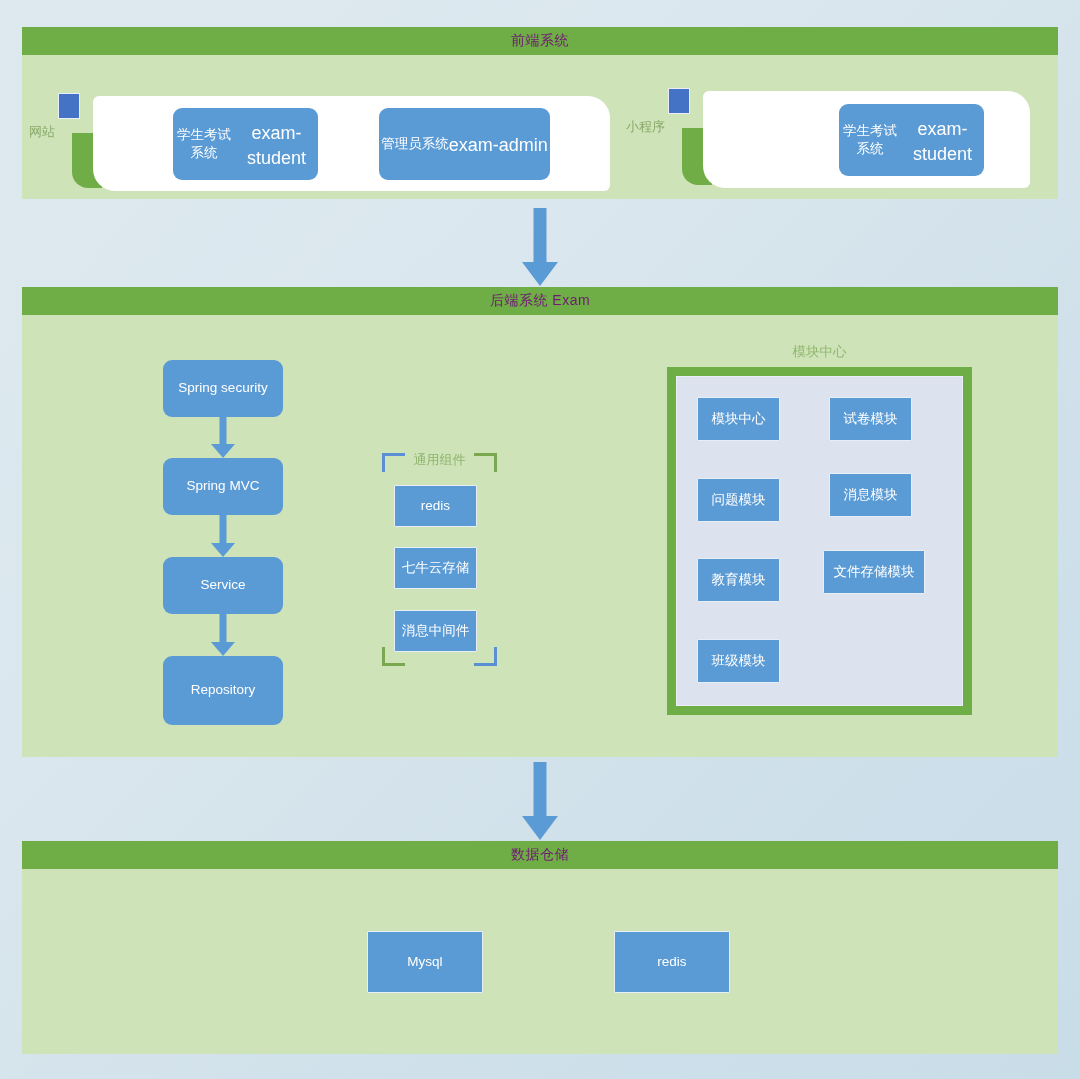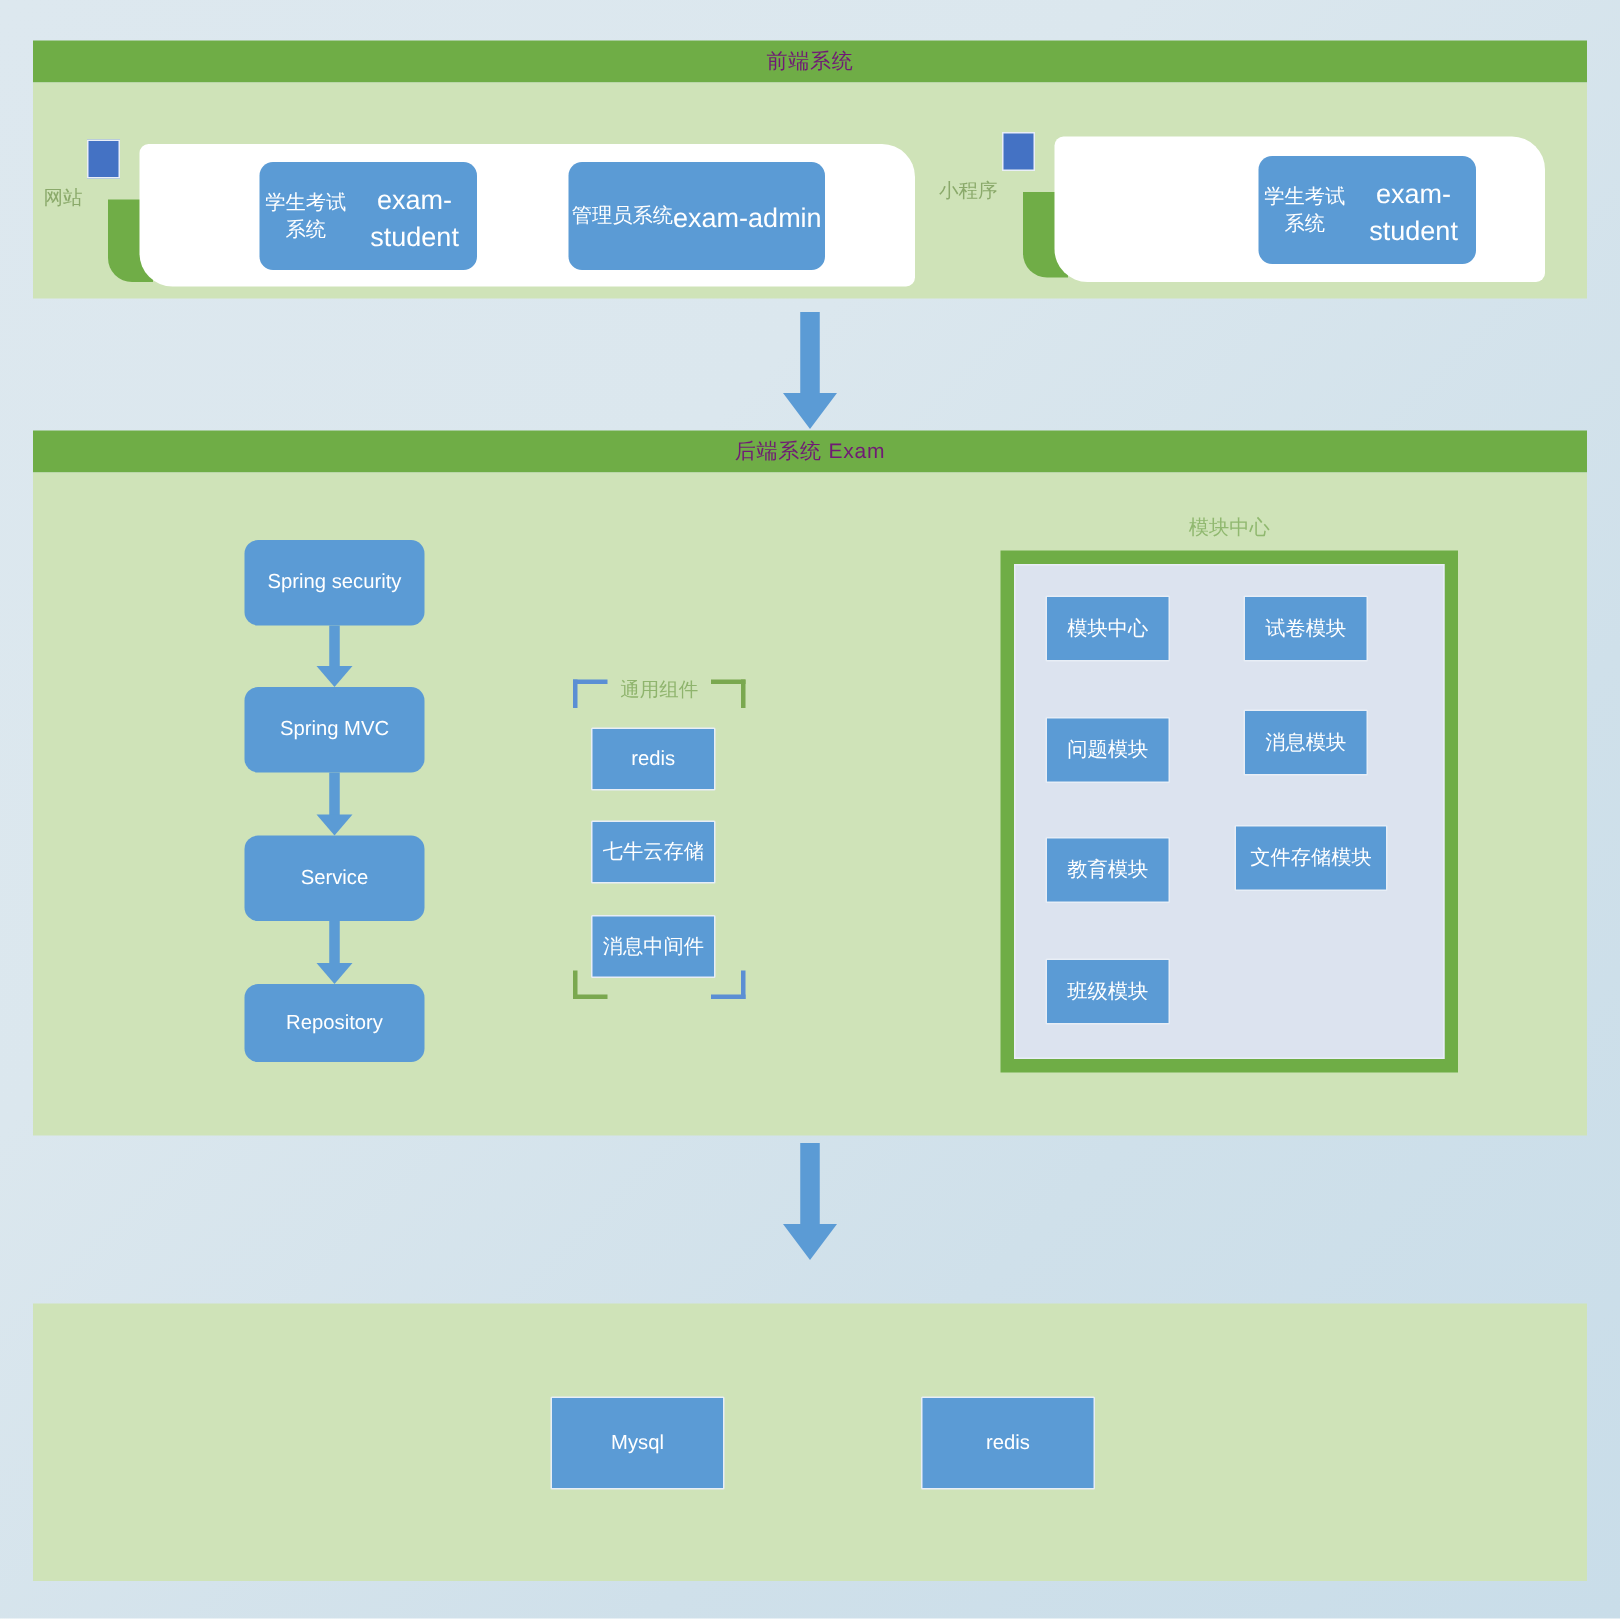--- a/index.html
+++ b/index.html
@@ -203,21 +203,21 @@
           <div class="shaft" style="height:30px;"></div>
           <div class="head"></div>
         </div>
         <div class="node round" style="left:0; top:197px; width:120px; height:57px;">
           <div class="t1">Service</div>
         </div>
         <div class="mini-arrow" style="left:45px; top:254px; height:42px;">
           <div class="shaft" style="height:30px;"></div>
           <div class="head"></div>
         </div>
-        <div class="node round" style="left:0; top:296px; width:120px; height:52px;">
+        <div class="node round" style="left:0; top:296px; width:120px; height:69px;">
           <div class="t1">Repository</div>
         </div>
       </div>
 
       <div class="bracket-group" style="left:360px; top:138px; width:115px; height:213px;">
         <div class="bk tl"></div>
         <div class="bk tr"></div>
         <div class="bk bl"></div>
         <div class="bk br"></div>
         <div class="group-title">通用组件</div>
@@ -266,20 +266,21 @@
 
     </div>
   </div>
 
   <div class="flow-arrow" style="left:510px; top:762px; width:60px; height:78px;">
     <div class="shaft" style="height:56px;"></div>
     <div class="head"></div>
   </div>
 
   <div class="section" style="left:22px; top:841px; width:1036px; height:213px;">
+    <div class="section-header">数据仓储</div>
     <div class="section-body">
       <div class="node sq" style="left:345px; top:62px; width:116px; height:62px;">
         <div class="t1">Mysql</div>
       </div>
       <div class="node sq" style="left:592px; top:62px; width:116px; height:62px;">
         <div class="t1">redis</div>
       </div>
     </div>
   </div>
 

